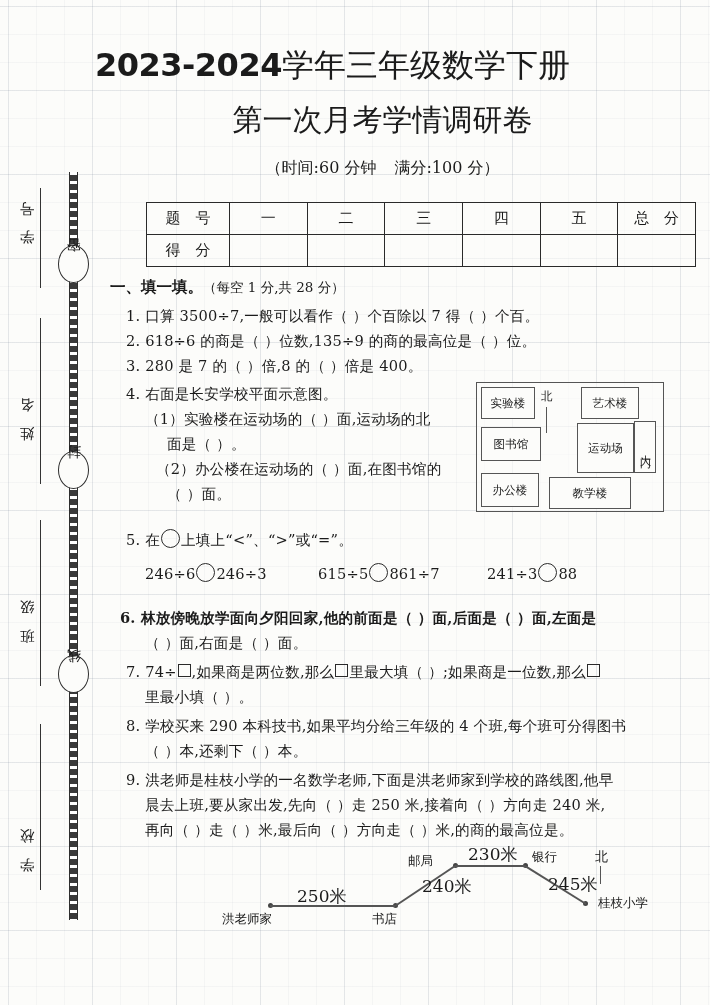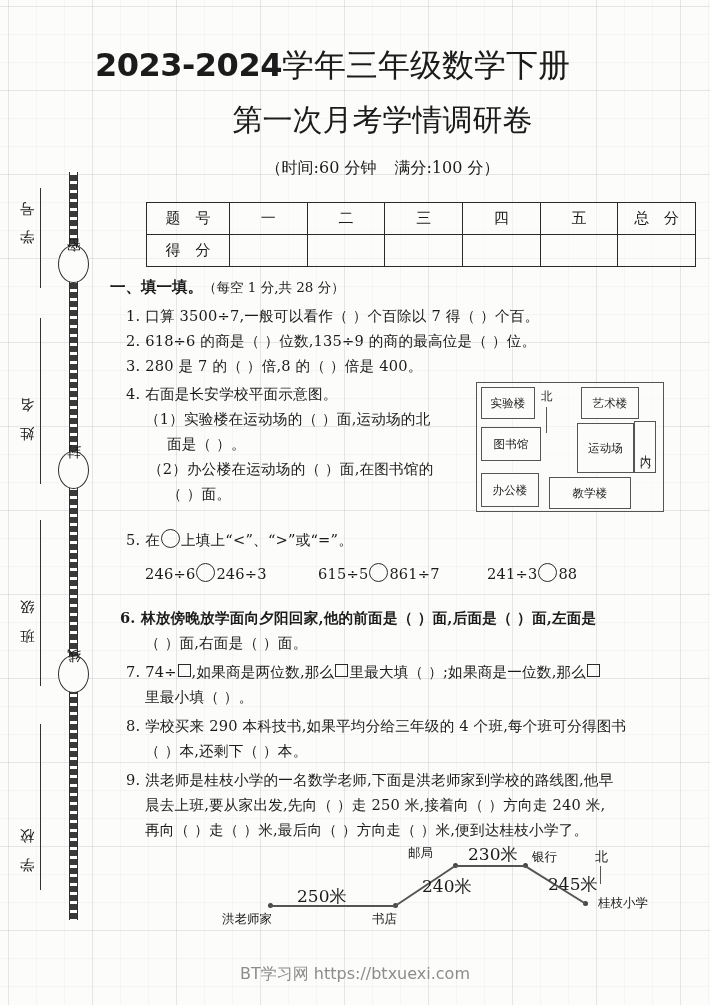--- a/index.html
+++ b/index.html
@@ -254,21 +254,21 @@
     <span>一、填一填。</span><span class="small">（每空 1 分,共 28 分）</span>
   </div>
 
   <div class="q" style="left:126px; top:303px;">1. 口算 3500÷7,一般可以看作（      ）个百除以 7 得（      ）个百。</div>
   <div class="q" style="left:126px; top:328px;">2. 618÷6 的商是（      ）位数,135÷9 的商的最高位是（      ）位。</div>
   <div class="q" style="left:126px; top:353px;">3. 280 是 7 的（      ）倍,8 的（      ）倍是 400。</div>
 
   <div class="q" style="left:126px; top:381px;">4. 右面是长安学校平面示意图。</div>
   <div class="q" style="left:145px; top:406px;">（1）实验楼在运动场的（        ）面,运动场的北</div>
   <div class="q" style="left:167px; top:431px;">面是（        ）。</div>
-  <div class="q" style="left:148px; top:456px;">（2）办公楼在运动场的（      ）面,在图书馆的</div>
+  <div class="q" style="left:156px; top:456px;">（2）办公楼在运动场的（      ）面,在图书馆的</div>
   <div class="q" style="left:167px; top:481px;">（      ）面。</div>
 
   <div id="school-map">
     <div class="room" style="left:4px; top:4px; width:52px; height:30px;">实验楼</div>
     <div class="room" style="left:104px; top:4px; width:56px; height:30px;">艺术楼</div>
     <div class="room" style="left:4px; top:44px; width:58px; height:32px;">图书馆</div>
     <div class="room" style="left:100px; top:40px; width:55px; height:48px;">运动场</div>
     <div class="room vert" style="left:157px; top:38px; width:20px; height:50px;">大门</div>
     <div class="room" style="left:4px; top:90px; width:56px; height:32px;">办公楼</div>
     <div class="room" style="left:72px; top:94px; width:80px; height:30px;">教学楼</div>
@@ -295,45 +295,44 @@
   <div class="q" style="left:126px; top:659px;">
     <span>7. 74÷</span><span class="sq"></span><span>,如果商是两位数,那么</span><span class="sq"></span><span>里最大填（      ）;如果商是一位数,那么</span><span class="sq"></span>
   </div>
   <div class="q" style="left:145px; top:684px;">里最小填（      ）。</div>
 
   <div class="q" style="left:126px; top:713px;">8. 学校买来 290 本科技书,如果平均分给三年级的 4 个班,每个班可分得图书</div>
   <div class="q" style="left:145px; top:738px;">（      ）本,还剩下（      ）本。</div>
 
   <div class="q" style="left:126px; top:767px;">9. 洪老师是桂枝小学的一名数学老师,下面是洪老师家到学校的路线图,他早</div>
   <div class="q" style="left:145px; top:792px;">晨去上班,要从家出发,先向（      ）走 250 米,接着向（      ）方向走 240 米,</div>
-  <div class="q" style="left:145px; top:817px;">再向（      ）走（      ）米,最后向（      ）方向走（      ）米,便到达桂枝小学了。</div>
+  <div class="q" style="left:145px; top:817px;">再向（      ）走（      ）米,最后向（      ）方向走（      ）米,的商的最高位是。</div>
 
   <div id="route">
 
     <div class="node" style="left:88px; top:58px;"></div>
     <div class="node" style="left:213px; top:58px;"></div>
     <div class="node" style="left:273px; top:18px;"></div>
     <div class="node" style="left:343px; top:18px;"></div>
     <div class="node" style="left:403px; top:56px;"></div>
 
     <div class="seg" style="left:90px; top:60px; width:125px;"></div>
     <div class="seg" style="left:215px; top:60px; width:72px; transform:rotate(-33.7deg);"></div>
     <div class="seg" style="left:275px; top:20px; width:70px;"></div>
     <div class="seg" style="left:345px; top:20px; width:72px; transform:rotate(31.9deg);"></div>
 
     <div class="plabel" style="left:42px; top:66px;">洪老师家</div>
     <div class="plabel" style="left:192px; top:66px;">书店</div>
-    <div class="plabel" style="left:228px; top:0;">邮局</div>
+    <div class="plabel" style="left:228px; top:8px;">邮局</div>
     <div class="plabel" style="left:352px; top:4px;">银行</div>
     <div class="plabel" style="left:418px; top:50px;">桂枝小学</div>
 
     <div class="dlabel" style="left:117px; top:40px;">250米</div>
     <div class="dlabel" style="left:242px; top:30px;">240米</div>
     <div class="dlabel" style="left:288px; top:-2px;">230米</div>
     <div class="dlabel" style="left:368px; top:28px;">245米</div>
   </div>
 
   <div class="north-lbl" style="left:595px; top:848px; font-size:13px;">北</div>
   <div class="north-arrow" style="left:600px; top:866px; height:18px;"></div>
 
-  <div class="watermark">BT学习网 https://btxuexi.com</div>
 
 </div>
 
 </body></html>

